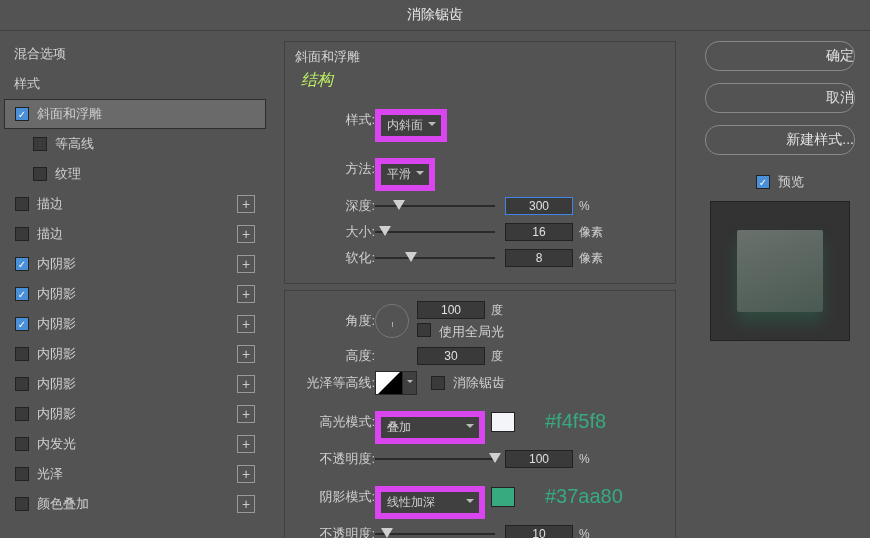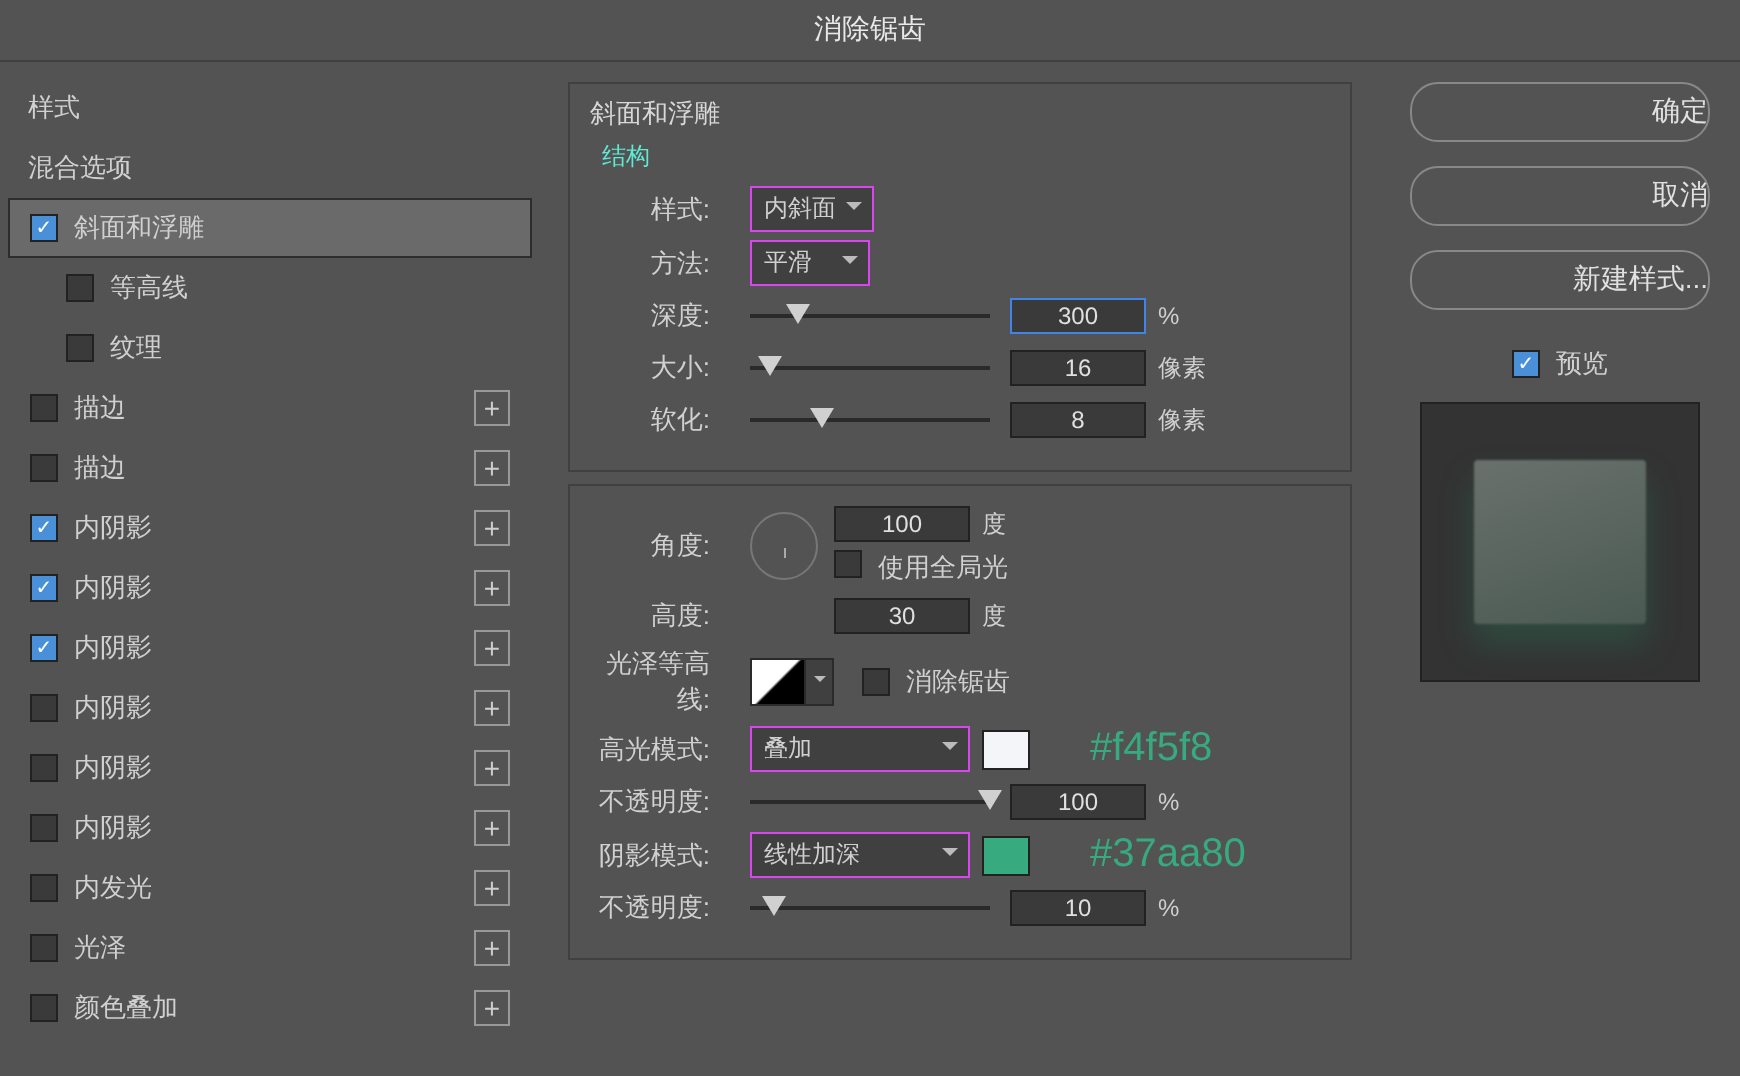--- a/index.html
+++ b/index.html
@@ -13,24 +13,24 @@
 .side-item.selected { background: #6a6a6a; border: 1px solid #2d2d2d; }
 .side-item.sub { padding-left: 28px; }
 .chk { width: 14px; height: 14px; border: 1px solid #222; background: #3a3a3a; margin-right: 8px; display: inline-flex; align-items: center; justify-content: center; font-size: 11px; color: #fff; }
 .chk.on { background: #4a90d9; }
 .chk.on::after { content: "✓"; font-size: 10px; }
 .side-label { flex: 1; }
 .fx-add { width: 18px; height: 18px; border: 1px solid #999; display: flex; align-items: center; justify-content: center; font-size: 14px; color: #ccc; }
 .main { flex: 1; padding: 10px 14px; overflow: hidden; }
 .group { border: 1px solid #404040; margin-bottom: 6px; padding: 6px 10px 10px; }
 .group-title { font-size: 13px; color: #d8d8d8; margin-bottom: 4px; }
-.sub-title { font-size: 12px; color: #5eead4; margin-bottom: 6px; padding-left: 6px; }
+.sub-title { font-size: 16px; color: #bef264; margin-bottom: 6px; padding-left: 6px; font-style: italic; }
 .row { display: flex; align-items: center; margin: 4px 0; min-height: 22px; }
-.row-label { width: 80px; text-align: right; padding-right: 20px; font-size: 13px; }
-.select { background: #404040; border: 1px solid #d946ef; color: #d0d0d0; padding: 2px 18px 2px 6px; font-size: 12px; position: relative; min-width: 60px; }
+.row-label { width: 80px; text-align: right; padding-right: 0; font-size: 13px; }
+.select { background: #404040; border: 6px solid #d946ef; color: #d0d0d0; padding: 2px 18px 2px 6px; font-size: 12px; position: relative; min-width: 60px; margin-top: 12px; }
 .select::after { content: ""; position: absolute; right: 5px; top: 50%; transform: translateY(-50%); border: 4px solid transparent; border-top-color: #bbb; }
 .slider { position: relative; width: 120px; height: 14px; margin-right: 10px; }
 .track { position: absolute; top: 6px; left: 0; right: 0; height: 2px; background: #2a2a2a; }
 .thumb { position: absolute; top: 1px; width: 0; height: 0; border-left: 6px solid transparent; border-right: 6px solid transparent; border-top: 10px solid #d0d0d0; transform: translateX(-6px); }
 .numbox { width: 68px; background: #3a3a3a; border: 1px solid #222; color: #e0e0e0; text-align: center; padding: 1px 2px; font-size: 12px; }
 .numbox.hi { border: 1px solid #3f84e6; }
 .unit { margin-left: 6px; font-size: 12px; }
 .radio-wrap { display: flex; gap: 14px; align-items: center; }
 .radio { width: 12px; height: 12px; border-radius: 50%; border: 1px solid #888; display: inline-flex; align-items: center; justify-content: center; margin-right: 4px; }
 .radio.on::after { content: ""; width: 6px; height: 6px; border-radius: 50%; background: #d0d0d0; }
@@ -49,22 +49,22 @@
 .preview-inner { width: 86px; height: 82px; background: linear-gradient(160deg,#6a716c,#4a5a52); box-shadow: 0 10px 16px rgba(40,120,90,0.35); border-radius: 2px; filter: blur(0.5px); }
 .annot { color: #37aa80; font-size: 20px; font-weight: 500; }
 </style>
 </head>
 <body>
 
 <div class="dialog">
   <div class="titlebar">消除锯齿</div>
   <div class="body">
     <div class="sidebar" id="sidebar">
+      <div class="side-head">混合选项</div>
       <div class="side-head">样式</div>
-      <div class="side-head">混合选项</div>
     <div class="side-item selected">
           <span class="chk on"></span>
           <span class="side-label">斜面和浮雕</span>
         </div>
         <div class="side-item sub">
           <span class="chk"></span>
           <span class="side-label">等高线</span>
         </div>
         <div class="side-item sub">
           <span class="chk"></span>

